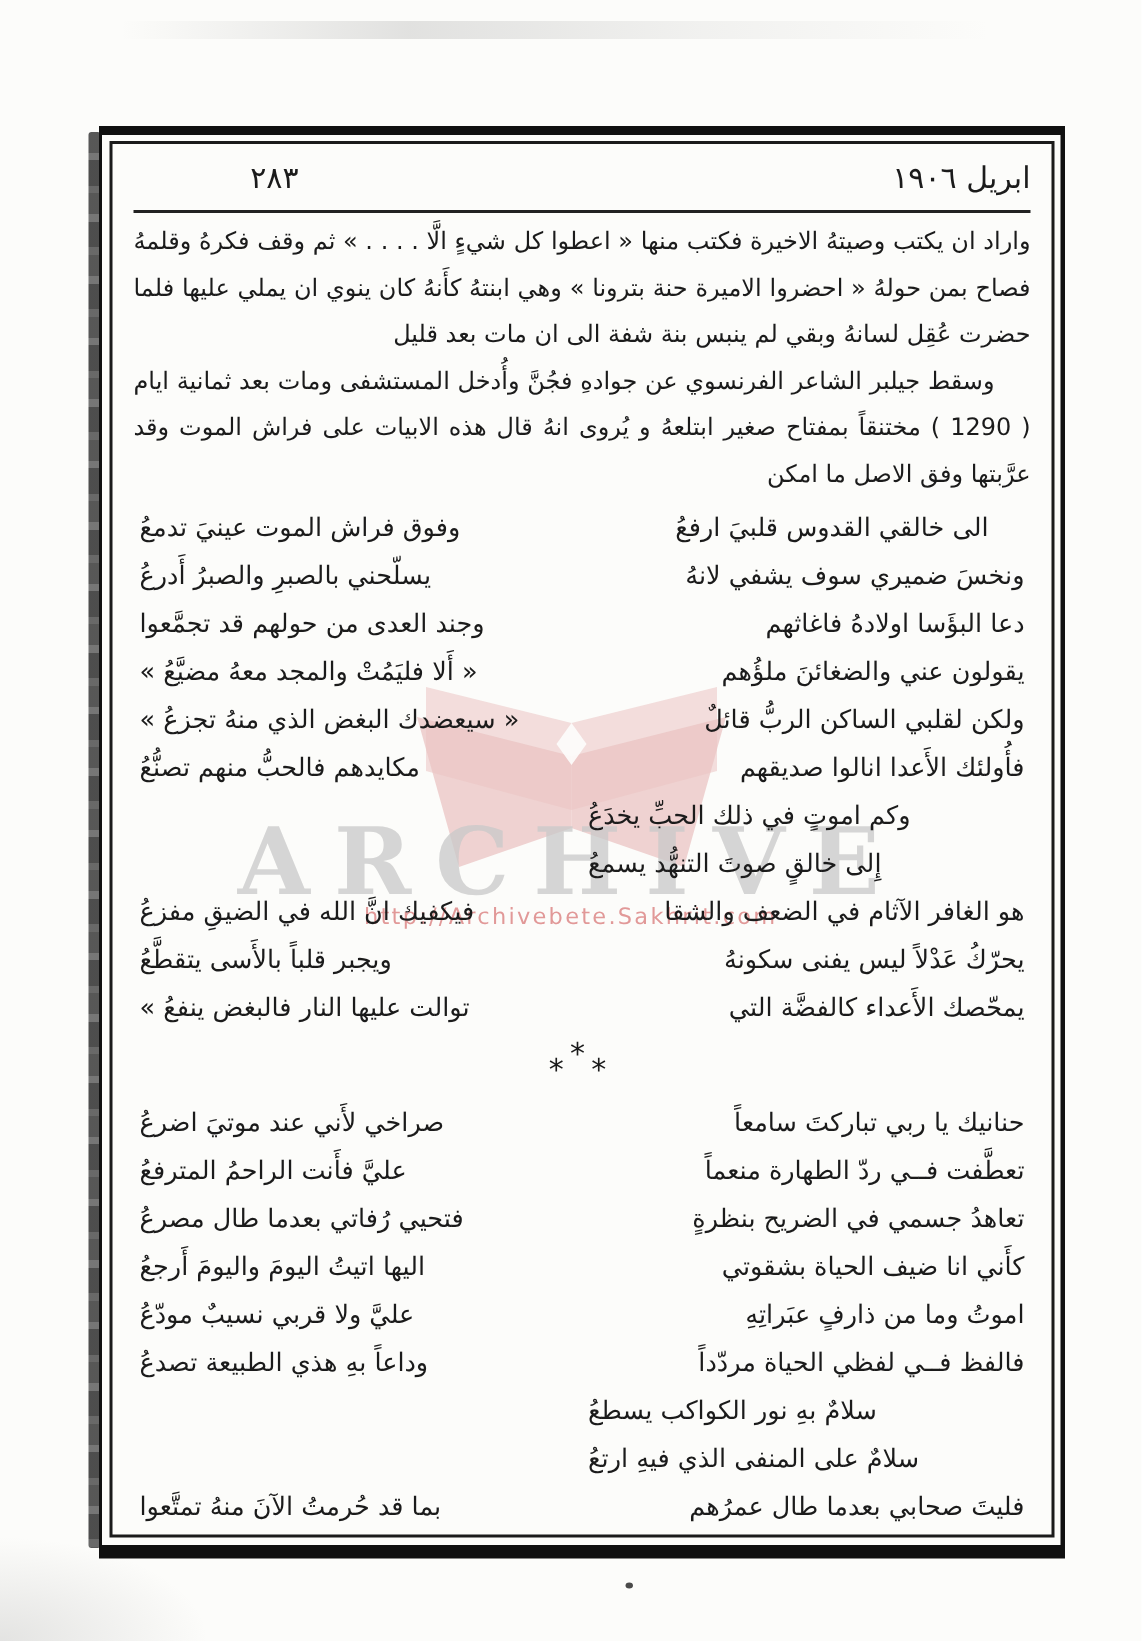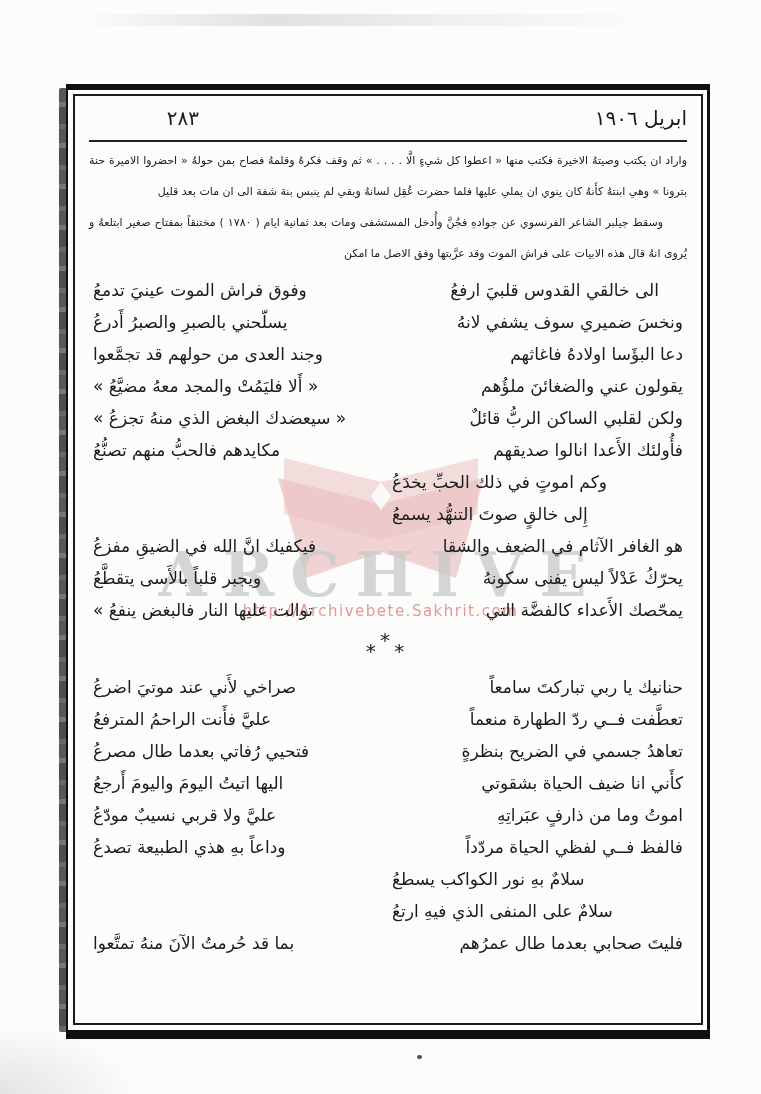--- a/index.html
+++ b/index.html
@@ -36,21 +36,21 @@
     position:absolute;inset:4px 4px 5px 5px;border:2px solid #1b1b1b;box-sizing:border-box;
     padding:0 14px;direction:rtl;overflow:hidden;display:flex;flex-direction:column;
   }
   
   .masthead{display:flex;align-items:center;justify-content:space-between;
     height:44px;border-bottom:2px solid #222;flex:0 0 auto;font-size:20px;}
   .masthead .side{min-width:110px;}
   .masthead .left{text-align:right;}
   .masthead .title{flex:1;text-align:center;font-size:20px;letter-spacing:.5px;}
   
-  .prose{font-size:11px;line-height:31px;text-align:justify;margin:3px 0 0 0;}
+  .prose{font-size:16px;line-height:31px;text-align:justify;margin:3px 0 0 0;}
   .prose.indent{text-indent:24px;margin-top:0;}
   
   .poem{margin-top:5px;font-size:17px;flex:0 0 auto;}
   .verse-row{display:flex;line-height:32px;white-space:nowrap;}
   .sadr{width:50%;box-sizing:border-box;text-align:right;padding-right:4px;overflow:visible;}
   .ajuz{width:50%;box-sizing:border-box;text-align:left;padding-left:4px;overflow:visible;}
   .poem.first .verse-row:first-child .sadr{padding-right:28px;}
   
   .separator{direction:ltr;text-align:center;font-size:20px;line-height:11px;
     margin:9px 0 9px 0;letter-spacing:6px;flex:0 0 auto;}
@@ -81,21 +81,21 @@
 
   <div class="frame-outer">
     <div class="frame-inner">
 
       <div class="masthead">
         <span class="side right">ابريل ١٩٠٦</span>
         <span class="side left">٢٨٣</span>
       </div>
 
       <p class="prose">واراد ان يكتب وصيتهُ الاخيرة فكتب منها « اعطوا كل شيءٍ الَّا . . . . » ثم وقف فكرهُ وقلمهُ فصاح بمن حولهُ « احضروا الاميرة حنة بترونا » وهي ابنتهُ كأَنهُ كان ينوي ان يملي عليها فلما حضرت عُقِل لسانهُ وبقي لم ينبس بنة شفة الى ان مات بعد قليل</p>
-      <p class="prose indent">وسقط جيلبر الشاعر الفرنسوي عن جوادهِ فجُنَّ وأُدخل المستشفى ومات بعد ثمانية ايام ( ١٧٨٠ ) مختنقاً بمفتاح صغير ابتلعهُ و يُروى انهُ قال هذه الابيات على فراش الموت وقد عرَّبتها وفق الاصل ما امكن</p>
+      <p class="prose indent">وسقط جيلبر الشاعر الفرنسوي عن جوادهِ فجُنَّ وأُدخل المستشفى ومات بعد ثمانية ايام ( 1290 ) مختنقاً بمفتاح صغير ابتلعهُ و يُروى انهُ قال هذه الابيات على فراش الموت وقد عرَّبتها وفق الاصل ما امكن</p>
 
       <div class="poem first">
         <div class="verse-row">
           <div class="sadr">الى خالقي القدوس قلبيَ ارفعُ</div>
           <div class="ajuz">وفوق فراش الموت عينيَ تدمعُ</div>
         </div>
         <div class="verse-row">
           <div class="sadr">ونخسَ ضميري سوف يشفي لانهُ</div>
           <div class="ajuz">يسلّحني بالصبرِ والصبرُ أَدرعُ</div>
         </div>

